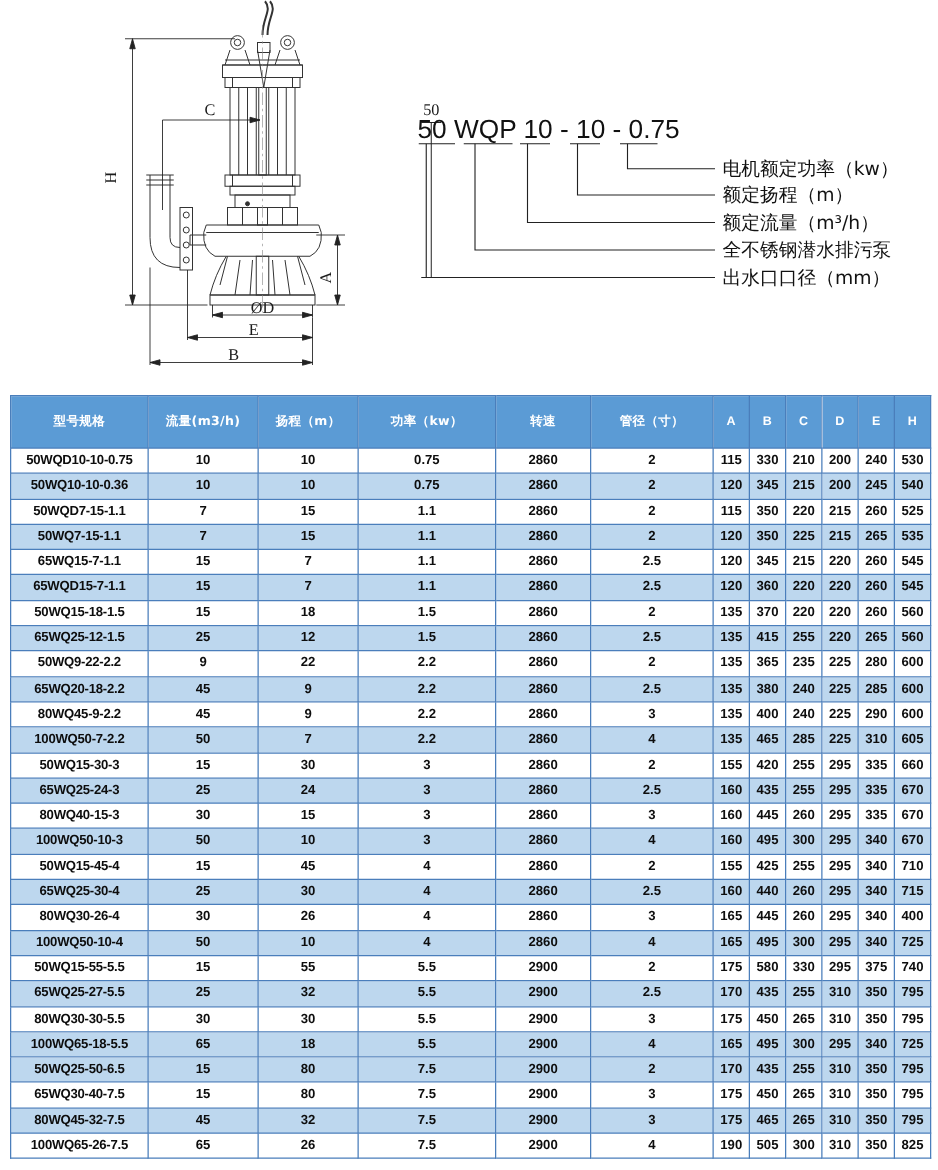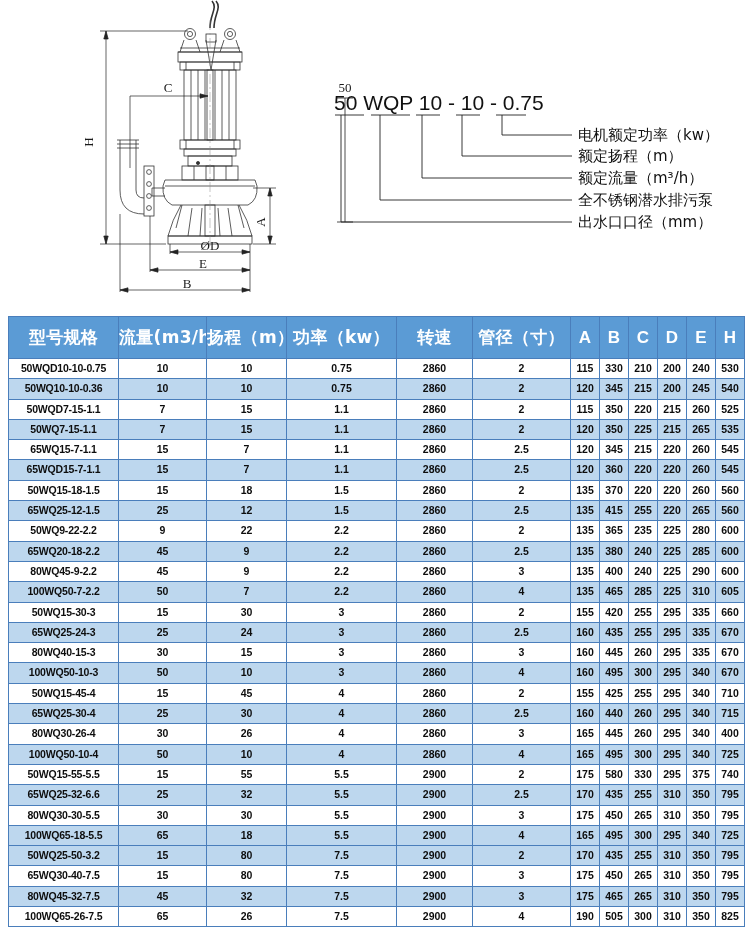--- a/index.html
+++ b/index.html
@@ -68,21 +68,21 @@
     height: 19.3px;
     line-height: 19.3px;
     overflow: hidden;
     white-space: nowrap;
   }
 
   table#spec-table thead th {
     background: #5B9BD5;
     color: #ffffff;
     font-weight: bold;
-    font-size: 17px;
+    font-size: 10px;
     height: 41px;
     line-height: 41px;
     border: 1px solid #4a7ebb;
     letter-spacing: 0.3px;
   }
 
   table#spec-table tbody tr.odd-row td {
     background: #ffffff;
   }
   table#spec-table tbody tr.even-row td {
@@ -583,21 +583,21 @@
           <td>2900</td>
           <td>2</td>
           <td>175</td>
           <td>580</td>
           <td>330</td>
           <td>295</td>
           <td>375</td>
           <td>740</td>
         </tr>
         <tr class="even-row">
-          <td class="model-cell">65WQ25-32-6.6</td>
+          <td class="model-cell">65WQ25-27-5.5</td>
           <td>25</td>
           <td>32</td>
           <td>5.5</td>
           <td>2900</td>
           <td>2.5</td>
           <td>170</td>
           <td>435</td>
           <td>255</td>
           <td>310</td>
           <td>350</td>
@@ -625,21 +625,21 @@
           <td>2900</td>
           <td>4</td>
           <td>165</td>
           <td>495</td>
           <td>300</td>
           <td>295</td>
           <td>340</td>
           <td>725</td>
         </tr>
         <tr class="even-row">
-          <td class="model-cell">50WQ25-50-3.2</td>
+          <td class="model-cell">50WQ25-50-6.5</td>
           <td>15</td>
           <td>80</td>
           <td>7.5</td>
           <td>2900</td>
           <td>2</td>
           <td>170</td>
           <td>435</td>
           <td>255</td>
           <td>310</td>
           <td>350</td>

